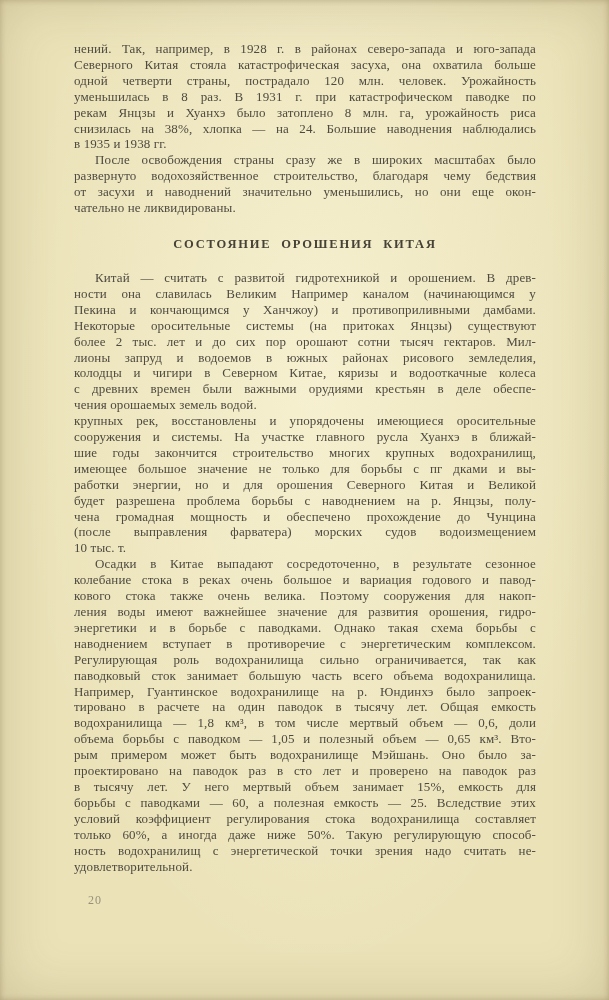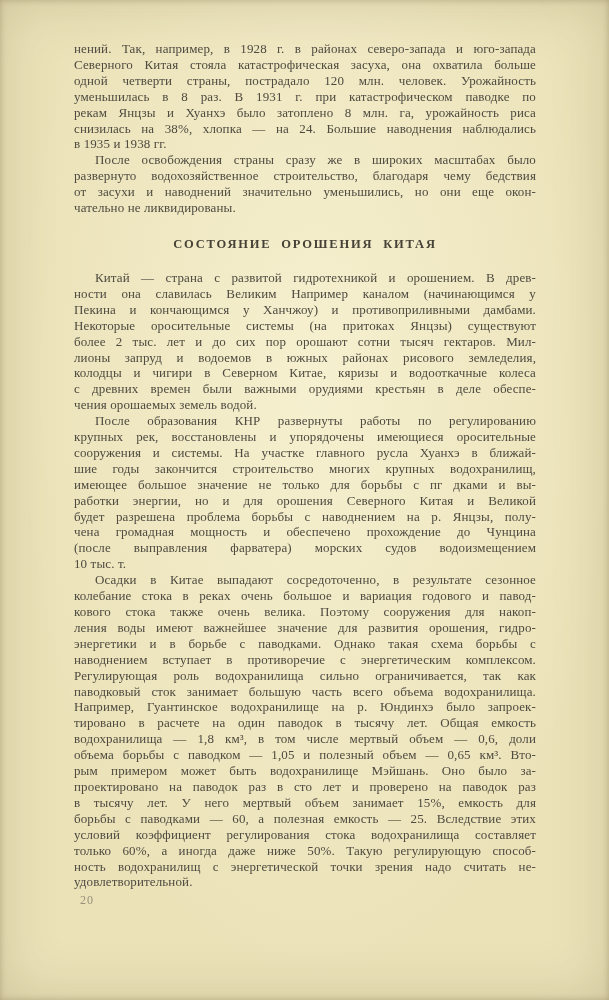--- a/index.html
+++ b/index.html
@@ -40,21 +40,21 @@
     line-height:16px;
     font-weight:bold;
     text-align:center;
     text-align-last:center;
     letter-spacing:1.8px;
     word-spacing:5px;
     color:#454136;
   }
   .page-number{
     position:absolute;
-    left:80px; top:893px;
+    left:88px; top:893px;
     font-size:12px;
     color:#97917a;
     letter-spacing:1px;
   }
 </style>
 </head>
 <body>
 
 <div class="page" style="color: rgb(78, 74, 64);">
   <div class="text-block">
@@ -71,32 +71,31 @@
         <div class="paragraph">
           <div class="line first-indent">После освобождения страны сразу же в широких масштабах было</div>
           <div class="line">развернуто водохозяйственное строительство, благодаря чему бедствия</div>
           <div class="line">от засухи и наводнений значительно уменьшились, но они еще окон-</div>
           <div class="line end">чательно не ликвидированы.</div>
         </div>
       </div>
     <h2 class="heading" style="color: rgb(69, 65, 54);">СОСТОЯНИЕ ОРОШЕНИЯ КИТАЯ</h2>
     <div id="after-heading">
         <div class="paragraph">
-          <div class="line first-indent">Китай — страна с развитой гидротехникой и орошением. В древ-</div>
+          <div class="line first-indent">Китай — считать с развитой гидротехникой и орошением. В древ-</div>
           <div class="line">ности она славилась Великим Например каналом (начинающимся у</div>
           <div class="line">Пекина и кончающимся у Ханчжоу) и противоприливными дамбами.</div>
           <div class="line">Некоторые оросительные системы (на притоках Янцзы) существуют</div>
           <div class="line">более 2 тыс. лет и до сих пор орошают сотни тысяч гектаров. Мил-</div>
           <div class="line">лионы запруд и водоемов в южных районах рисового земледелия,</div>
           <div class="line">колодцы и чигири в Северном Китае, кяризы и водооткачные колеса</div>
           <div class="line">с древних времен были важными орудиями крестьян в деле обеспе-</div>
           <div class="line end">чения орошаемых земель водой.</div>
         </div>
         <div class="paragraph">
-          <div class="line first-indent">После образования КНР развернуты работы по регулированию</div>
           <div class="line">крупных рек, восстановлены и упорядочены имеющиеся оросительные</div>
           <div class="line">сооружения и системы. На участке главного русла Хуанхэ в ближай-</div>
           <div class="line">шие годы закончится строительство многих крупных водохранилищ,</div>
           <div class="line">имеющее большое значение не только для борьбы с пг дками и вы-</div>
           <div class="line">работки энергии, но и для орошения Северного Китая и Великой</div>
           <div class="line">будет разрешена проблема борьбы с наводнением на р. Янцзы, полу-</div>
           <div class="line">чена громадная мощность и обеспечено прохождение до Чунцина</div>
           <div class="line">(после выправления фарватера) морских судов водоизмещением</div>
           <div class="line end">10 тыс. т.</div>
         </div>

